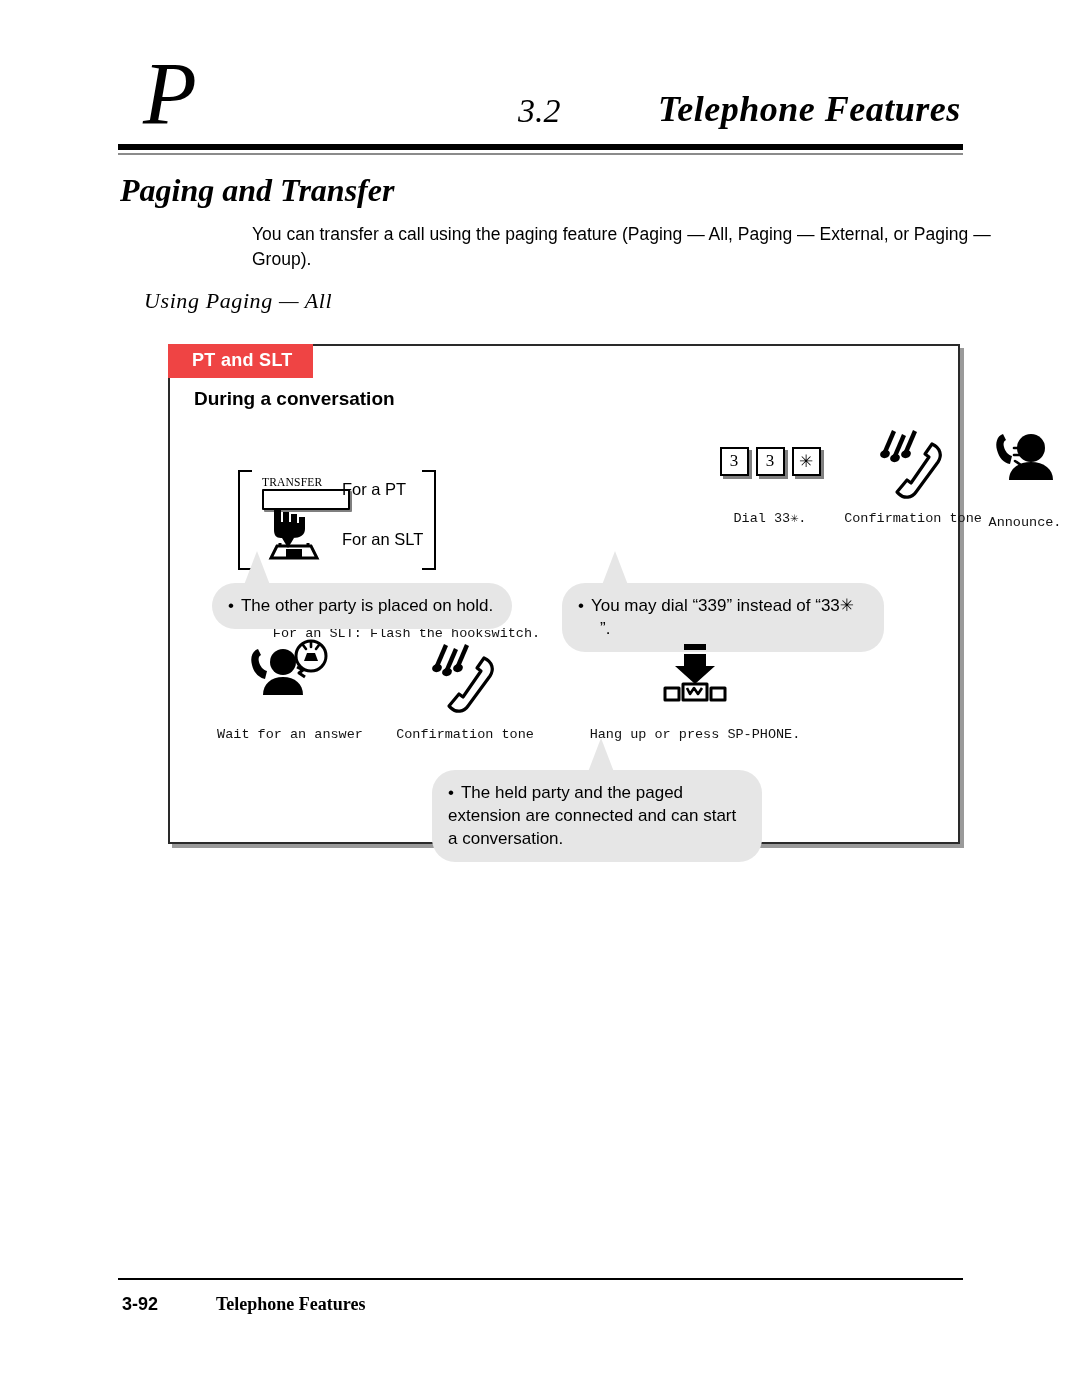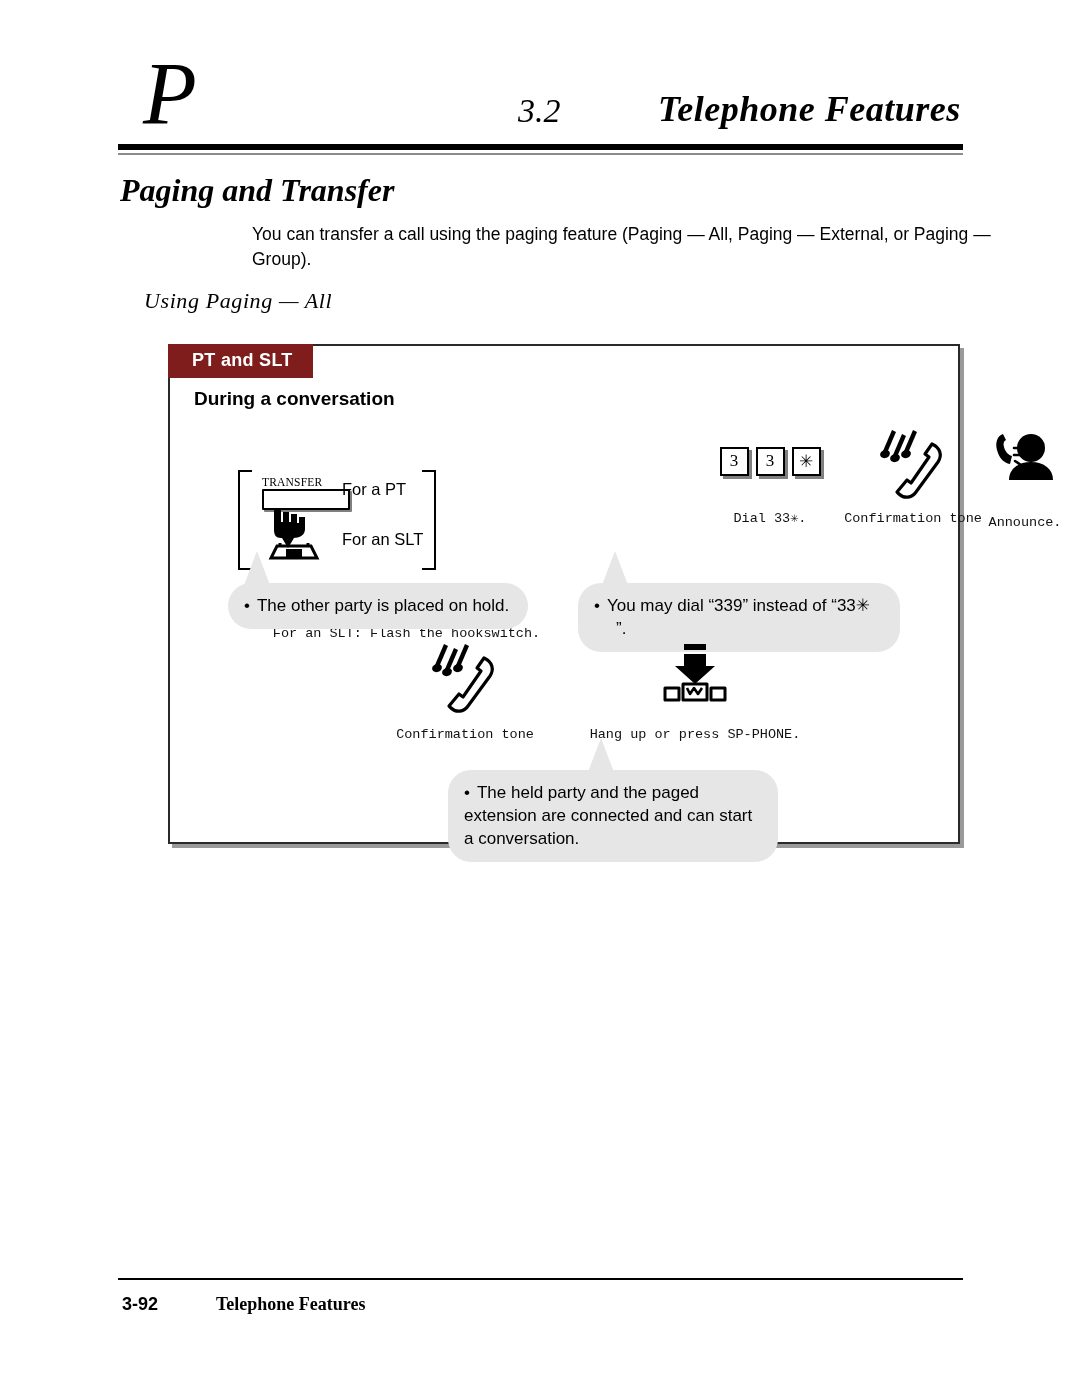--- a/index.html
+++ b/index.html
@@ -107,21 +107,21 @@
     height: 500px;
     border: 2px solid #2a2a2a;
     background: #fff;
     box-shadow: 4px 4px 0 0 #9a9a9a;
     box-sizing: border-box;
   }
   #panel-tab {
     position: absolute;
     left: -2px;
     top: -2px;
-    background: #7f1d1d;
+    background: #ef4444;
     color: #fff;
     font-size: 18px;
     font-weight: 700;
     padding: 6px 20px 7px 24px;
     letter-spacing: 0.3px;
   }
   #panel-subtitle {
     position: absolute;
     left: 24px;
     top: 42px;
@@ -226,21 +226,20 @@
 
   
   .callout {
     position: absolute;
     background: #e6e6e6;
     border-radius: 23px;
     padding: 11px 18px 12px 16px;
     font-size: 17px;
     line-height: 23px;
     box-sizing: border-box;
-    margin-left: 16px;
   }
   .callout .bullet { margin-right: 7px; }
   .callout-tail {
     position: absolute;
     width: 0;
     height: 0;
     border-left: 13px solid transparent;
     border-right: 13px solid transparent;
     border-bottom: 34px solid #e6e6e6;
   }
@@ -380,20 +379,38 @@
     <span class="bullet">•</span><span>The other party is placed on hold.</span>
   </div>
 
   <div class="callout-tail" style="left:432px;top:205px;"></div>
   <div class="callout" style="left:392px;top:237px;width:322px;">
     <span class="bullet">•</span><span>You may dial “339” instead of “33</span><span class="hang">✳</span><span style="margin-left:22px;">”.</span>
   </div>
 
   <div class="step-row" style="left:0;top:290px;width:792px;height:110px;">
 
+    <div class="step" style="left:30px;top:0;width:180px;">
+      <div class="step-icon" style="align-items:center;">
+        <svg width="80" height="72" viewBox="0 0 80 72">
+          <circle cx="33" cy="23" r="13" fill="#000"></circle>
+          <path d="M13 56 c0 -11 8 -18 20 -18 c12 0 20 7 20 18 z" fill="#000"></path>
+          <path d="M8 10 c-6 2 -8 9 -6 16 c2 8 7 13 13 14 l2 -8 c-4 -1 -7 -5 -8 -9 c-1 -4 0 -6 2 -7 z" fill="#000"></path>
+          <circle cx="61" cy="17" r="15" fill="#fff" stroke="#000" stroke-width="3"></circle>
+          <path d="M54 22 h14 l-3 -8 h-8 z" fill="#000"></path>
+          <g stroke="#000" stroke-width="2.6" stroke-linecap="round">
+            <path d="M56 10 l-3 -4"></path>
+              <path d="M61 8 v-5"></path>
+              <path d="M66 10 l3 -4"></path>
+          </g>
+          <path d="M47 28 l6 3 l-4 3 l6 4" fill="none" stroke="#000" stroke-width="3" stroke-linejoin="round"></path>
+        </svg>
+      </div>
+      <div class="step-caption" style="margin-top:12px;">Wait for an answer</div>
+    </div>
 
     <div class="step" style="left:205px;top:0;width:180px;">
       <div class="step-icon">
         <svg width="82" height="76" viewBox="0 0 82 76">
           <g fill="none" stroke="#000" stroke-width="3.2" stroke-linejoin="round">
             <path d="M60 20 c9 4 10 12 6 18 l-22 30 c-4 6 -12 7 -17 2 l-2 -2 l10 -12 l4 3 l18 -26 l-4 -3 z"></path>
           </g>
           <g fill="#000">
             <path d="M20 6 l4 2 l-9 21 l-4 -2 z"></path>
             <path d="M30 10 l4 2 l-9 21 l-4 -2 z"></path>

